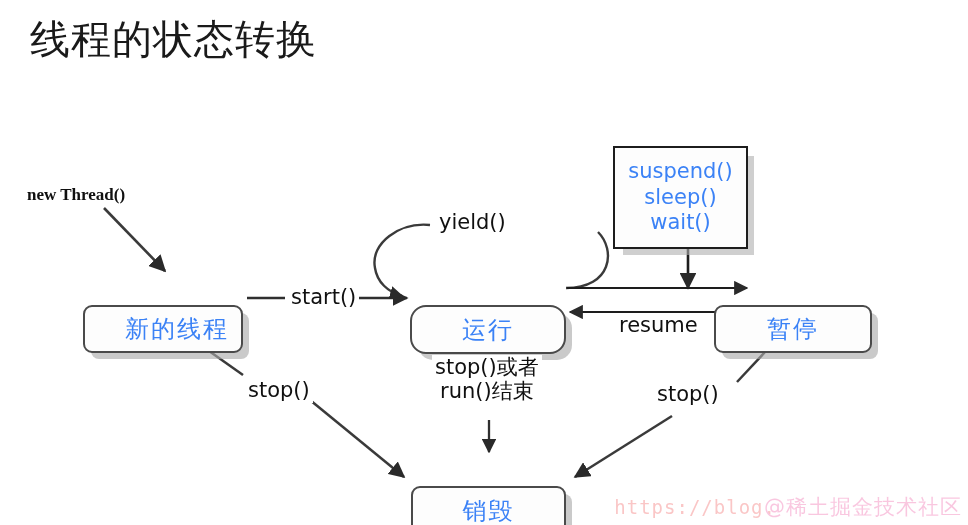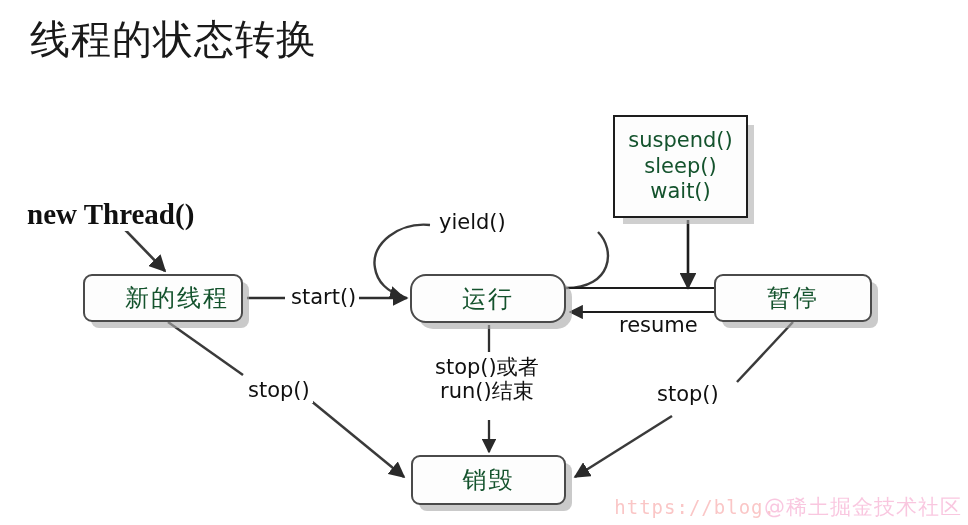--- a/index.html
+++ b/index.html
@@ -40,22 +40,23 @@
     box-sizing: border-box;
     background: #fdfdfd;
     border: 2px solid #4a4a4a;
     border-radius: 9px;
     display: flex;
     align-items: center;
     justify-content: center;
     box-shadow: 7px 7px 0px -1px rgba(170,170,170,0.62);
     font-family: "DejaVu Sans", "Liberation Sans", sans-serif;
     font-size: 24px;
-    color: #14532d;
+    color: #3b82f6;
     letter-spacing: 2px;
+    margin-top: 31px;
   }
   .node-box.sharp {
     border-radius: 0px;
     border: 2px solid #1d1d1d;
     flex-direction: column;
     font-size: 21px;
     letter-spacing: 0px;
     line-height: 1.22;
     box-shadow: 8px 8px 0px -2px rgba(175,175,175,0.6);
   }
@@ -68,23 +69,22 @@
     font-size: 21px;
     color: #101010;
     white-space: nowrap;
     background: #ffffff;
     padding: 0 3px;
     line-height: 1.18;
   }
   .edge-label.bold-serif {
     font-family: "Liberation Serif", "DejaVu Serif", serif;
     font-weight: bold;
-    font-size: 29px;
+    font-size: 17px;
     letter-spacing: 0px;
-    margin-top: 12px;
   }
   .edge-label.two-line {
     text-align: center;
     line-height: 1.15;
   }
   #watermark {
     position: absolute;
     right: 6px;
     bottom: 4px;
     display: flex;

